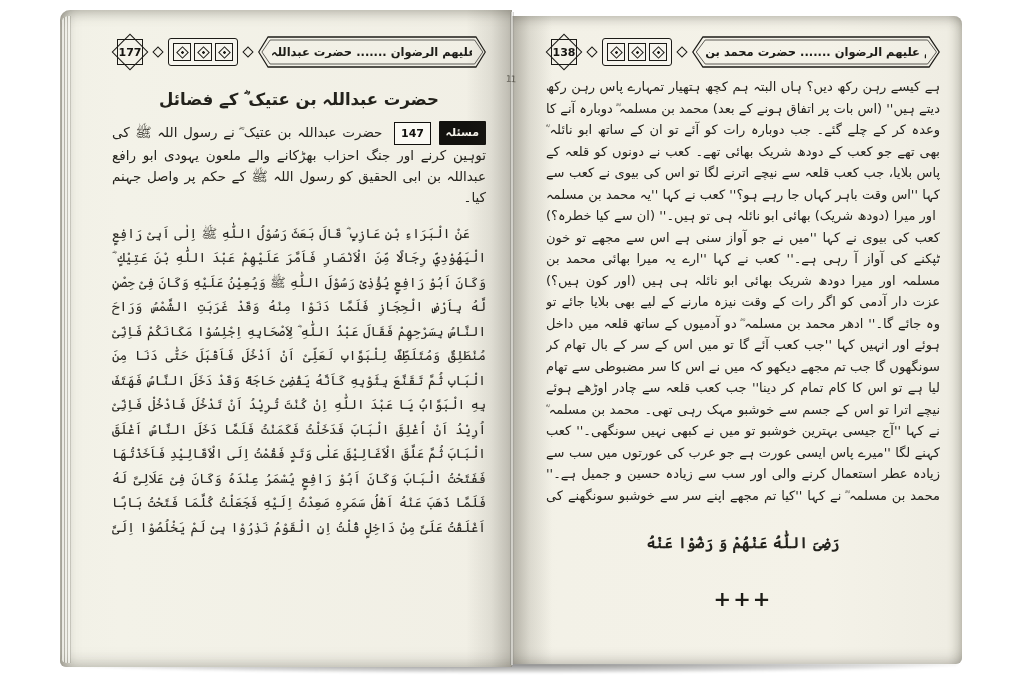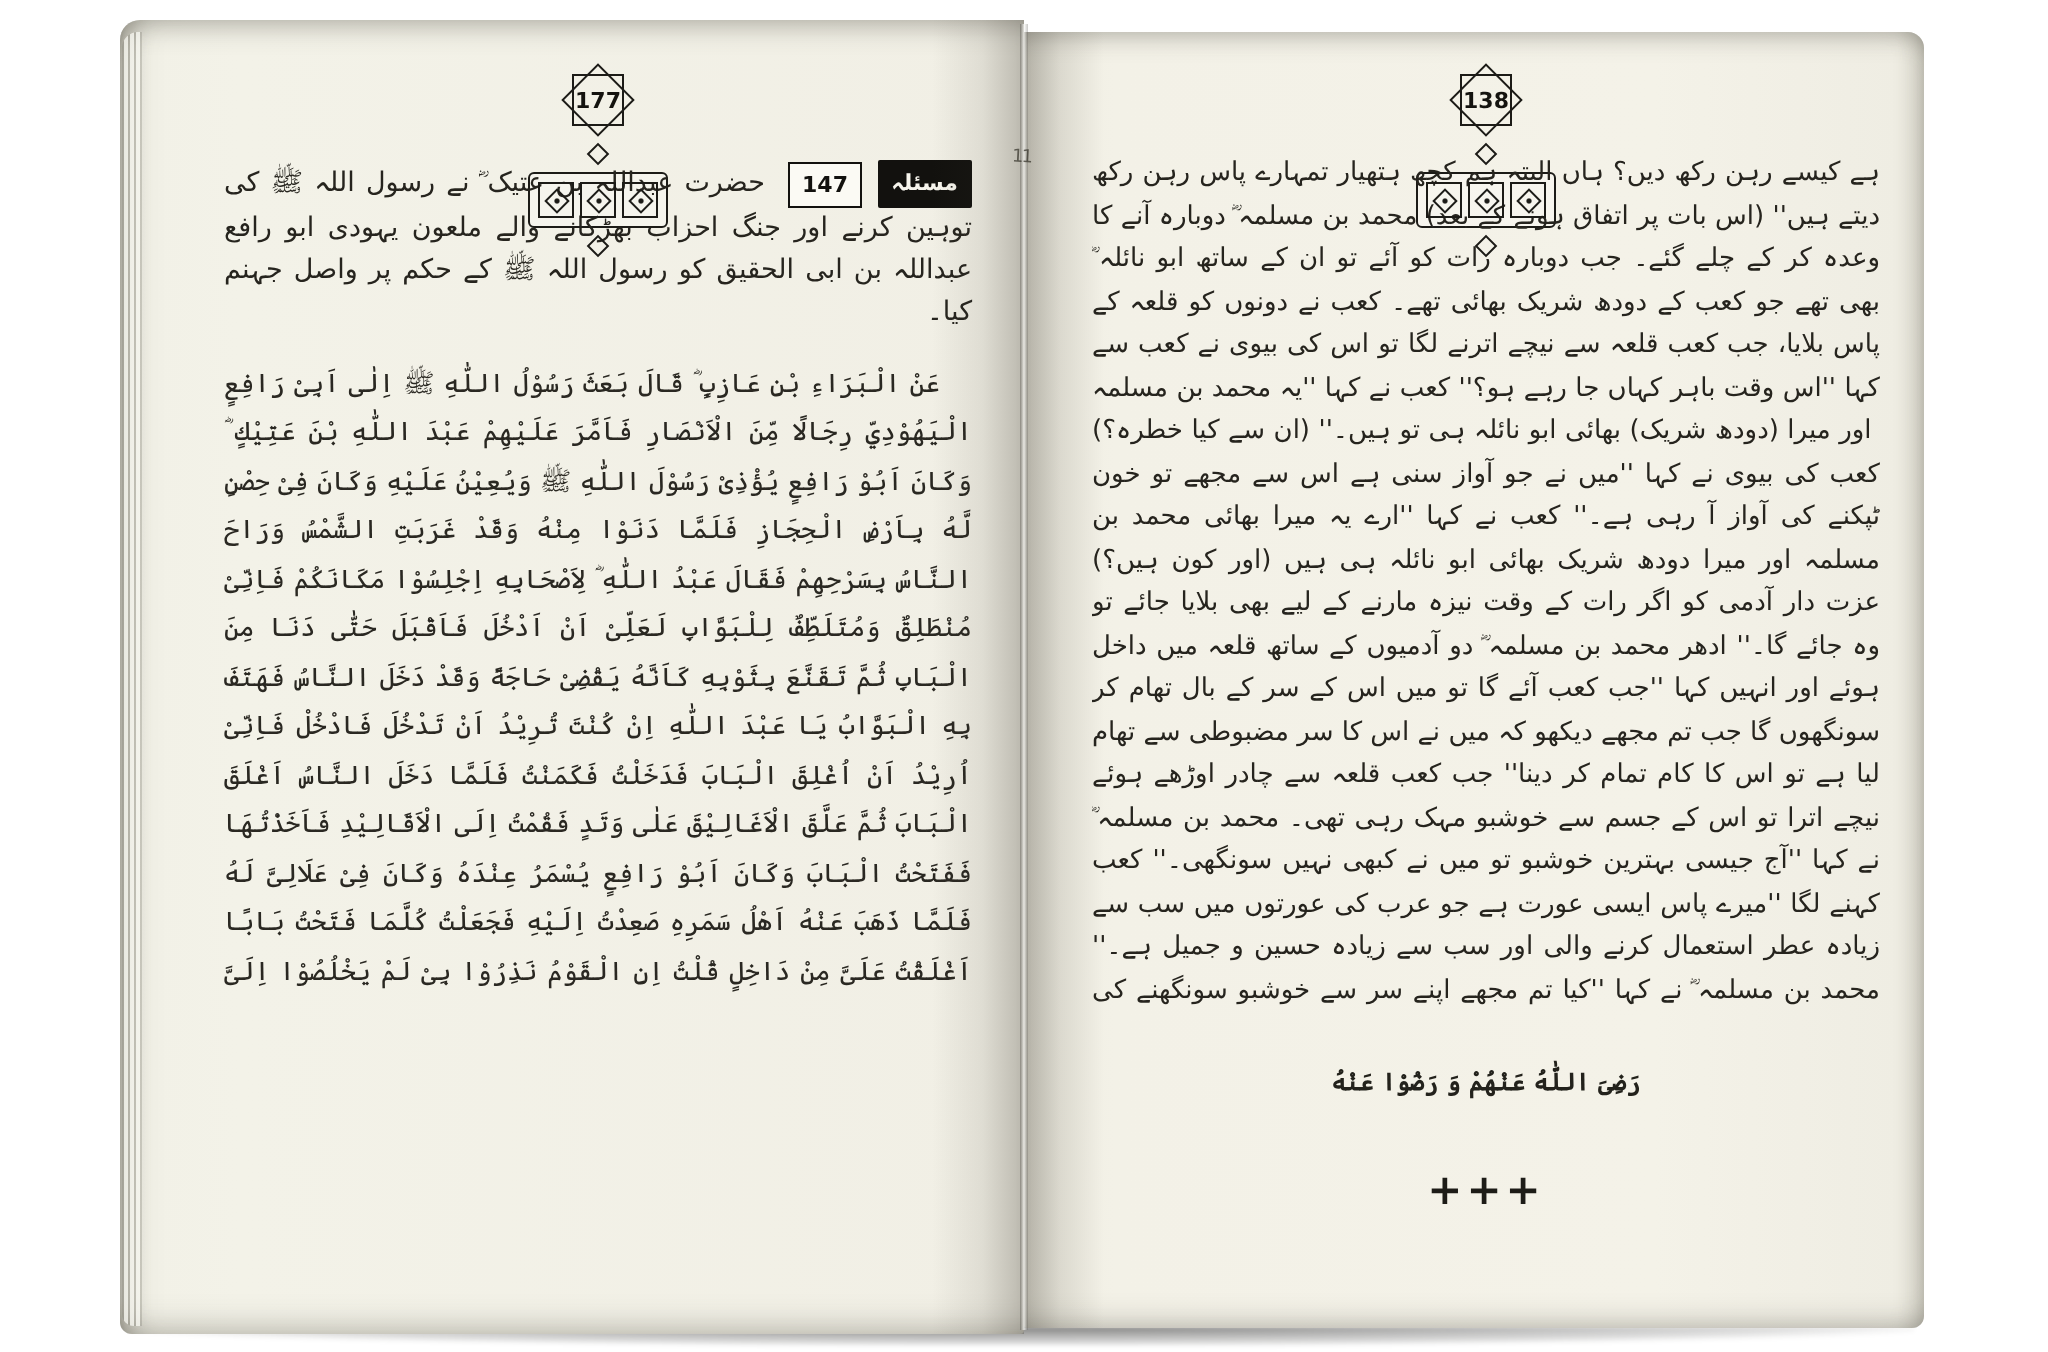--- a/index.html
+++ b/index.html
@@ -67,21 +67,21 @@
     letter-spacing:-1px;
   }
 
   
   .page-inner{position:absolute;inset:0;}
   .pl-inner{padding:22px 26px 18px 52px;}
   .pr-inner{padding:16px 22px 14px 34px;}
 
   
   .hdr{
-    display:flex;align-items:center;gap:5px;height:40px;margin-bottom:4px;flex-direction:column;
+    display:flex;align-items:center;gap:5px;height:40px;margin-bottom:4px;
   }
   .star-badge{
     position:relative;width:36px;height:36px;flex:0 0 auto;
   }
   .star-badge .sq{
     position:absolute;left:5px;top:5px;width:24px;height:24px;
     border:1.2px solid #1c1b17;background:transparent;
   }
   .star-badge .sq.r45{transform:rotate(45deg);}
   .star-badge .num{
@@ -152,21 +152,21 @@
   
   .body-ur{
     direction:rtl;text-align:justify;
     font-size:13px;line-height:21.5px;color:#26241e;
     height:432px;overflow:hidden;
     margin-top:4px;
   }
   .closing-ar{
     direction:rtl;text-align:center;
     font-family:"DejaVu Serif", serif;
-    font-size:12px;font-weight:bold;color:#23221c;
+    font-size:15px;font-weight:bold;color:#23221c;
     margin-top:26px;
   }
   .end-orn{
     text-align:center;margin-top:34px;
     font-size:21px;font-weight:bold;color:#1d1c17;
     font-family:"DejaVu Serif", serif;letter-spacing:2px;
   }
 </style>
 </head>
 <body>
@@ -200,20 +200,21 @@
           <div class="cartouche">
             <svg viewBox="0 0 320 32" preserveAspectRatio="none">
               <polygon points="14,1 306,1 319,16 306,31 14,31 1,16" fill="none" stroke="#1c1b17" stroke-width="1.4"></polygon>
               <polygon points="17,4 304,4 315.5,16 304,28 17,28 5.5,16" fill="none" stroke="#1c1b17" stroke-width="0.8"></polygon>
             </svg>
             <div class="cart-text">فضائل صحابہ کرام علیھم الرضوان ....... حضرت عبداللہ بن عتیک ؓ کے فضائل</div>
           </div>
         </div>
 
 
+        <div class="heading-ur">حضرت عبداللہ بن عتیک ؓ کے فضائل</div>
 
         <p class="masala-par">
           <span class="masala-label">مسئلہ</span>
           <span class="masala-num">147</span>
           <span>حضرت عبداللہ بن عتیک ؓ نے رسول اللہ ﷺ کی توہین کرنے اور جنگ احزاب بھڑکانے والے ملعون یہودی ابو رافع عبداللہ بن ابی الحقیق کو رسول اللہ ﷺ کے حکم پر واصل جہنم کیا۔</span>
         </p>
 
         <p class="hadith">عَنْ الْبَرَاءِ بْنِ عَازِبٍ ؓ قَالَ بَعَثَ رَسُوْلُ اللّٰهِ ﷺ اِلٰى اَبِىْ رَافِعٍ الْيَهُوْدِيِّ رِجَالًا مِّنَ الْاَنْصَارِ فَاَمَّرَ عَلَيْهِمْ عَبْدَ اللّٰهِ بْنَ عَتِيْكٍ ؓ وَكَانَ اَبُوْ رَافِعٍ يُؤْذِىْ رَسُوْلَ اللّٰهِ ﷺ وَيُعِيْنُ عَلَيْهِ وَكَانَ فِىْ حِصْنٍ لَّهُ بِاَرْضِ الْحِجَازِ فَلَمَّا دَنَوْا مِنْهُ وَقَدْ غَرَبَتِ الشَّمْسُ وَرَاحَ النَّاسُ بِسَرْحِهِمْ فَقَالَ عَبْدُ اللّٰهِ ؓ لِاَصْحَابِهِ اِجْلِسُوْا مَكَانَكُمْ فَاِنِّىْ مُنْطَلِقٌ وَمُتَلَطِّفٌ لِلْبَوَّابِ لَعَلِّىْ اَنْ اَدْخُلَ فَاَقْبَلَ حَتّٰى دَنَا مِنَ الْبَابِ ثُمَّ تَقَنَّعَ بِثَوْبِهِ كَاَنَّهُ يَقْضِىْ حَاجَةً وَقَدْ دَخَلَ النَّاسُ فَهَتَفَ بِهِ الْبَوَّابُ يَا عَبْدَ اللّٰهِ اِنْ كُنْتَ تُرِيْدُ اَنْ تَدْخُلَ فَادْخُلْ فَاِنِّىْ اُرِيْدُ اَنْ اُغْلِقَ الْبَابَ فَدَخَلْتُ فَكَمَنْتُ فَلَمَّا دَخَلَ النَّاسُ اَغْلَقَ الْبَابَ ثُمَّ عَلَّقَ الْاَغَالِيْقَ عَلٰى وَتَدٍ فَقُمْتُ اِلَى الْاَقَالِيْدِ فَاَخَذْتُهَا فَفَتَحْتُ الْبَابَ وَكَانَ اَبُوْ رَافِعٍ يُسْمَرُ عِنْدَهُ وَكَانَ فِىْ عَلَالِىَّ لَهُ فَلَمَّا ذَهَبَ عَنْهُ اَهْلُ سَمَرِهِ صَعِدْتُ اِلَيْهِ فَجَعَلْتُ كُلَّمَا فَتَحْتُ بَابًا اَغْلَقْتُ عَلَىَّ مِنْ دَاخِلٍ قُلْتُ اِنِ الْقَوْمُ نَذِرُوْا بِىْ لَمْ يَخْلُصُوْا اِلَىَّ حَتّٰى اَقْتُلَهُ فَانْتَهَيْتُ اِلَيْهِ فَاِذَا هُوَ فِىْ بَيْتٍ مُظْلِمٍ وَسْطَ عِيَالِهِ لَا اَدْرِىْ اَيْنَ هُوَ مِنَ الْبَيْتِ فَقُلْتُ يَا اَبَا رَافِعٍ قَالَ مَنْ هٰذَا فَاَهْوَيْتُ نَحْوَ الصَّوْتِ فَاَضْرِبُهُ ضَرْبَةً بِالسَّيْفِ وَاَنَا دَهِشٌ فَمَا اَغْنَيْتُ شَيْئًا</p>
 
       </div>

